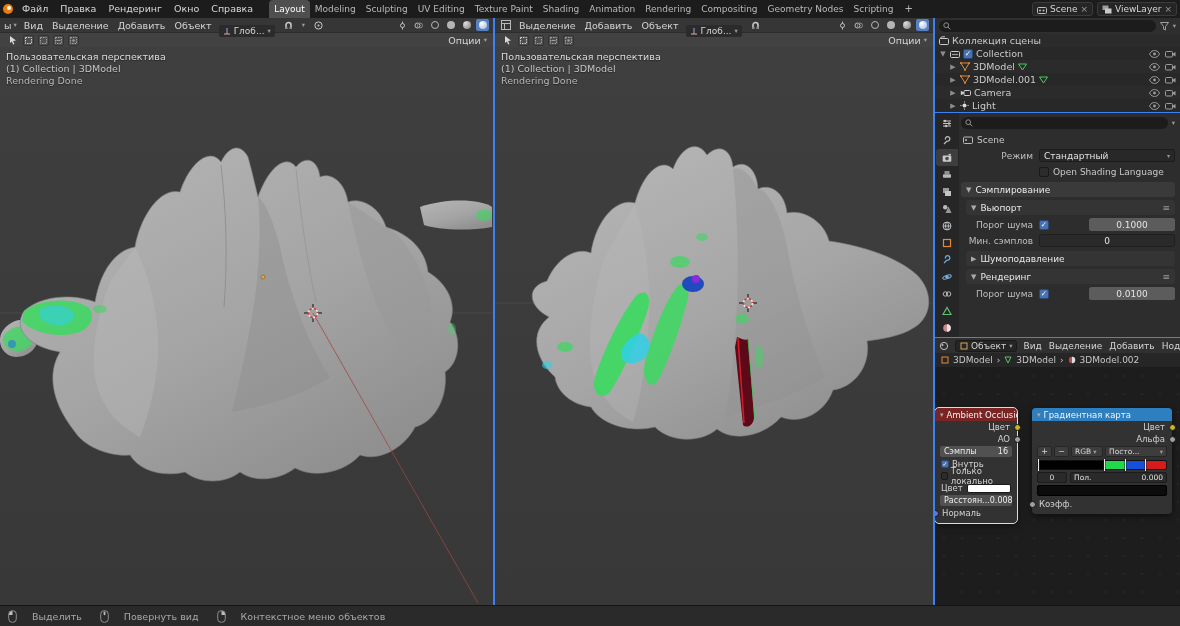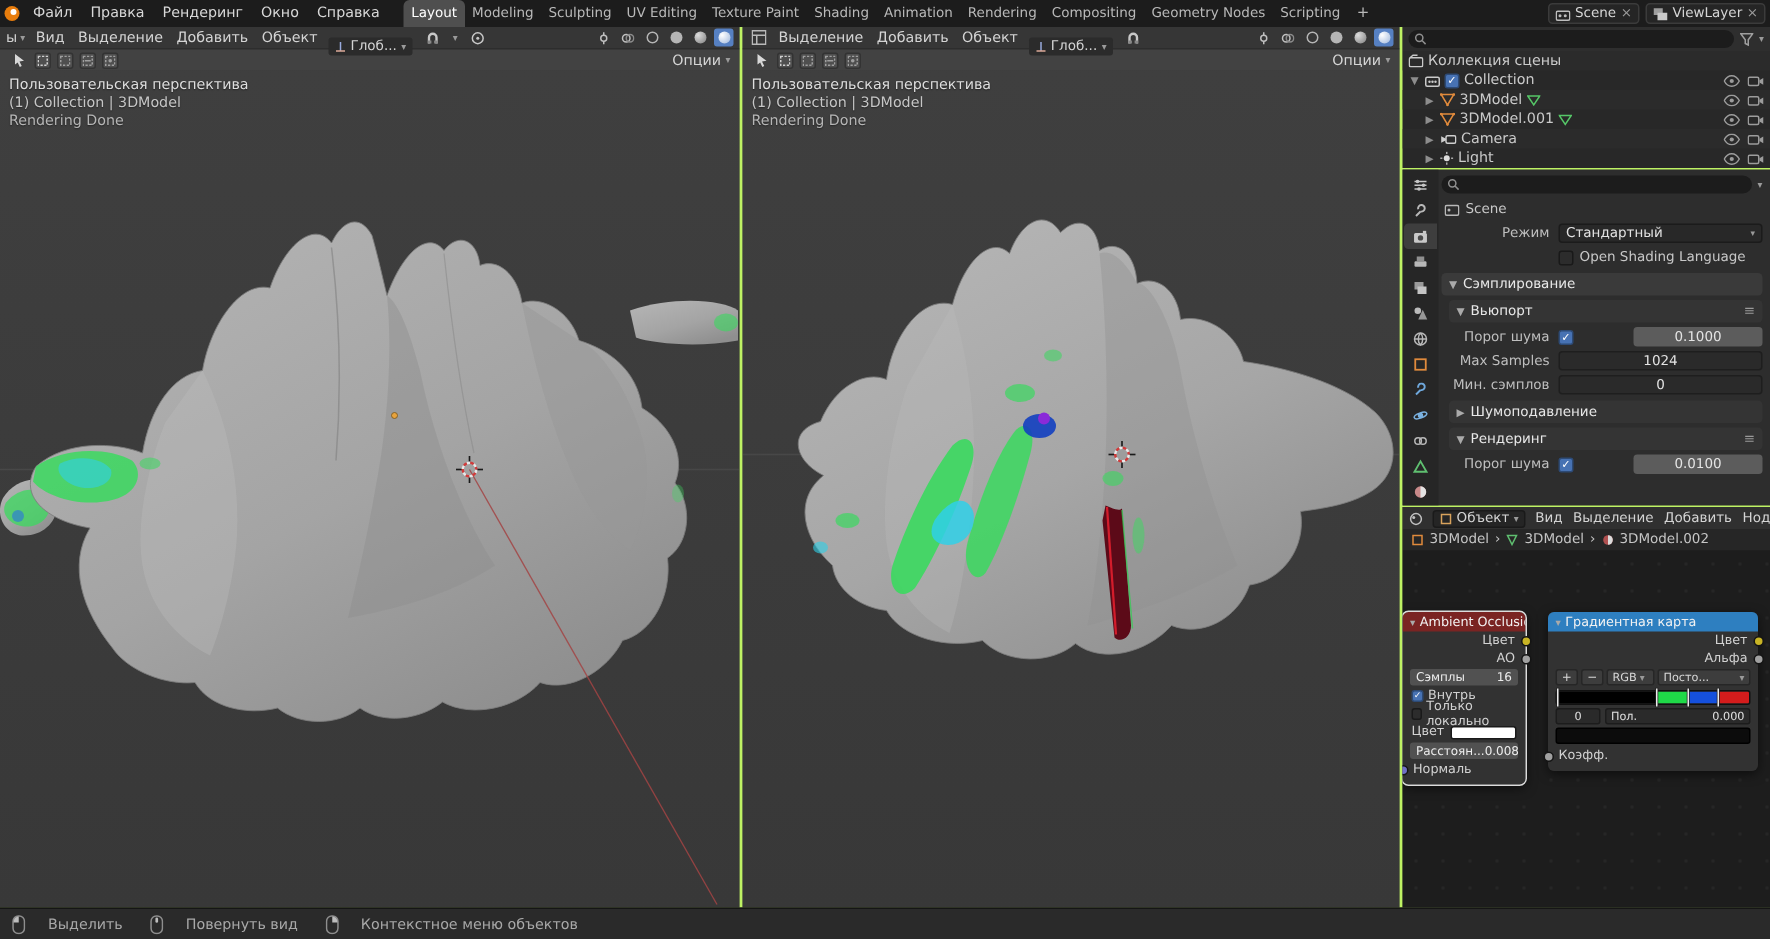--- a/index.html
+++ b/index.html
@@ -1,19 +1,19 @@
 <!DOCTYPE html>
 <html style="--accent: #4772b3; --ao-header: #7a2423; --ramp-header: #2e7fc0; --sock-yellow: #c8b425; --sock-gray: #a0a0a0; --sock-vector: #7070c7; --mesh-green: #3bd95f; --mesh-cyan: #2fd0e8; --cursor-red: #d23a3a;"><head>
 <meta charset="utf-8">
 <style>
   * { box-sizing:border-box; margin:0; padding:0; }
   html,body { background:#101010; }
   .app { position:relative; width:1180px; height:626px; overflow:hidden;
          font-family:"DejaVu Sans", sans-serif; font-size:10px; color:#d0d0d0;
-         background:#bef264; user-select:none; }
+         background:#3b82f6; user-select:none; }
 
   
   .topbar { position:absolute; left:0; top:0; width:1180px; height:18px;
             background:#1c1c1c; display:flex; align-items:center; z-index:5; }
   .blogo { width:16px; height:18px; display:inline-flex; align-items:center; justify-content:center; }
   .menus { display:flex; }
   .menu  { padding:0 6px; line-height:18px; font-size:9.5px; color:#d8d8d8; cursor:default; }
   .tabs  { display:flex; margin-left:10px; }
   .tab   { padding:0 5px; line-height:18px; font-size:9px; color:#b9b9b9;
            border-radius:4px 4px 0 0; }
@@ -747,26 +747,20 @@
         <span class="hmenu">≡</span>
       </div>
       <div class="prow">
         <span class="plabel">Порог шума</span>
         <span class="pwidget">
           <span class="chk on">✓</span>
           <span class="pfield slider">0.1000</span>
         </span>
       </div>
       <div class="prow">
-        <span class="plabel">Max Samples</span>
-        <span class="pwidget">
-            <span class="pfield num">1024</span>
-          </span>
-      </div>
-      <div class="prow">
         <span class="plabel">Мин. сэмплов</span>
         <span class="pwidget">
             <span class="pfield num">0</span>
           </span>
       </div>
       <div class="phead sub">
         <span class="parrow">▶</span>
         <span>Шумоподавление</span>
       </div>
       <div class="phead sub">

